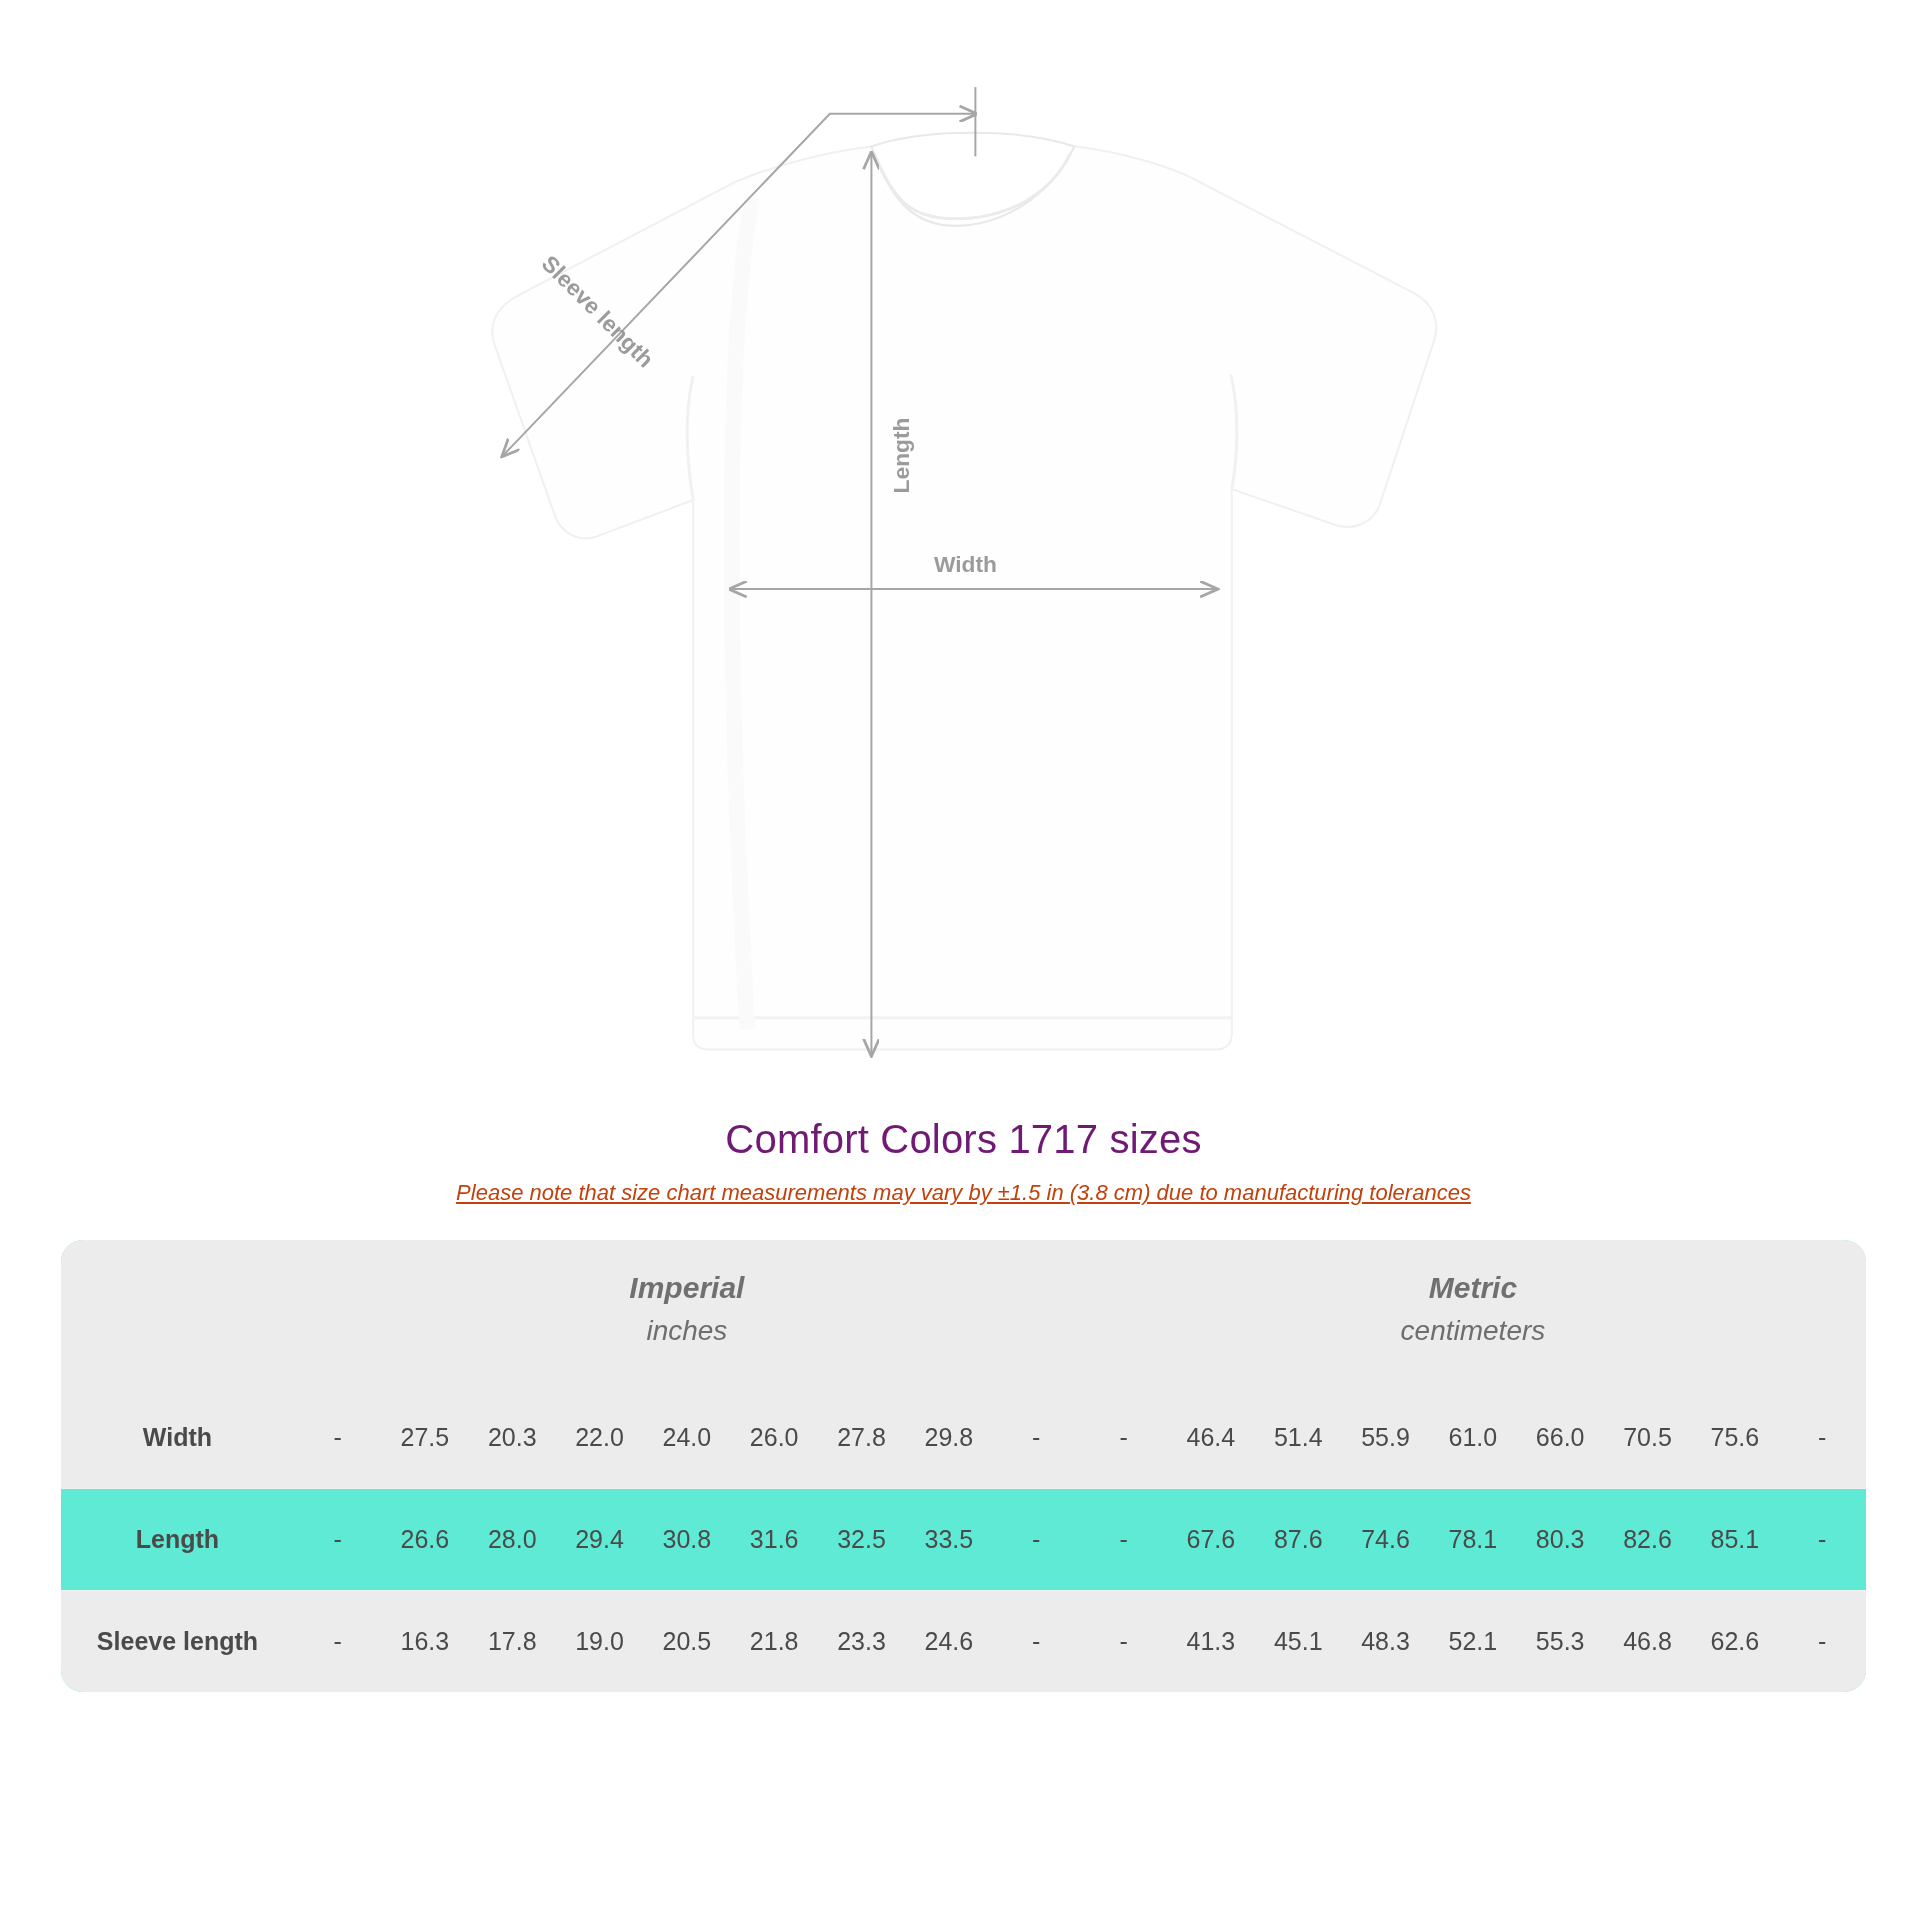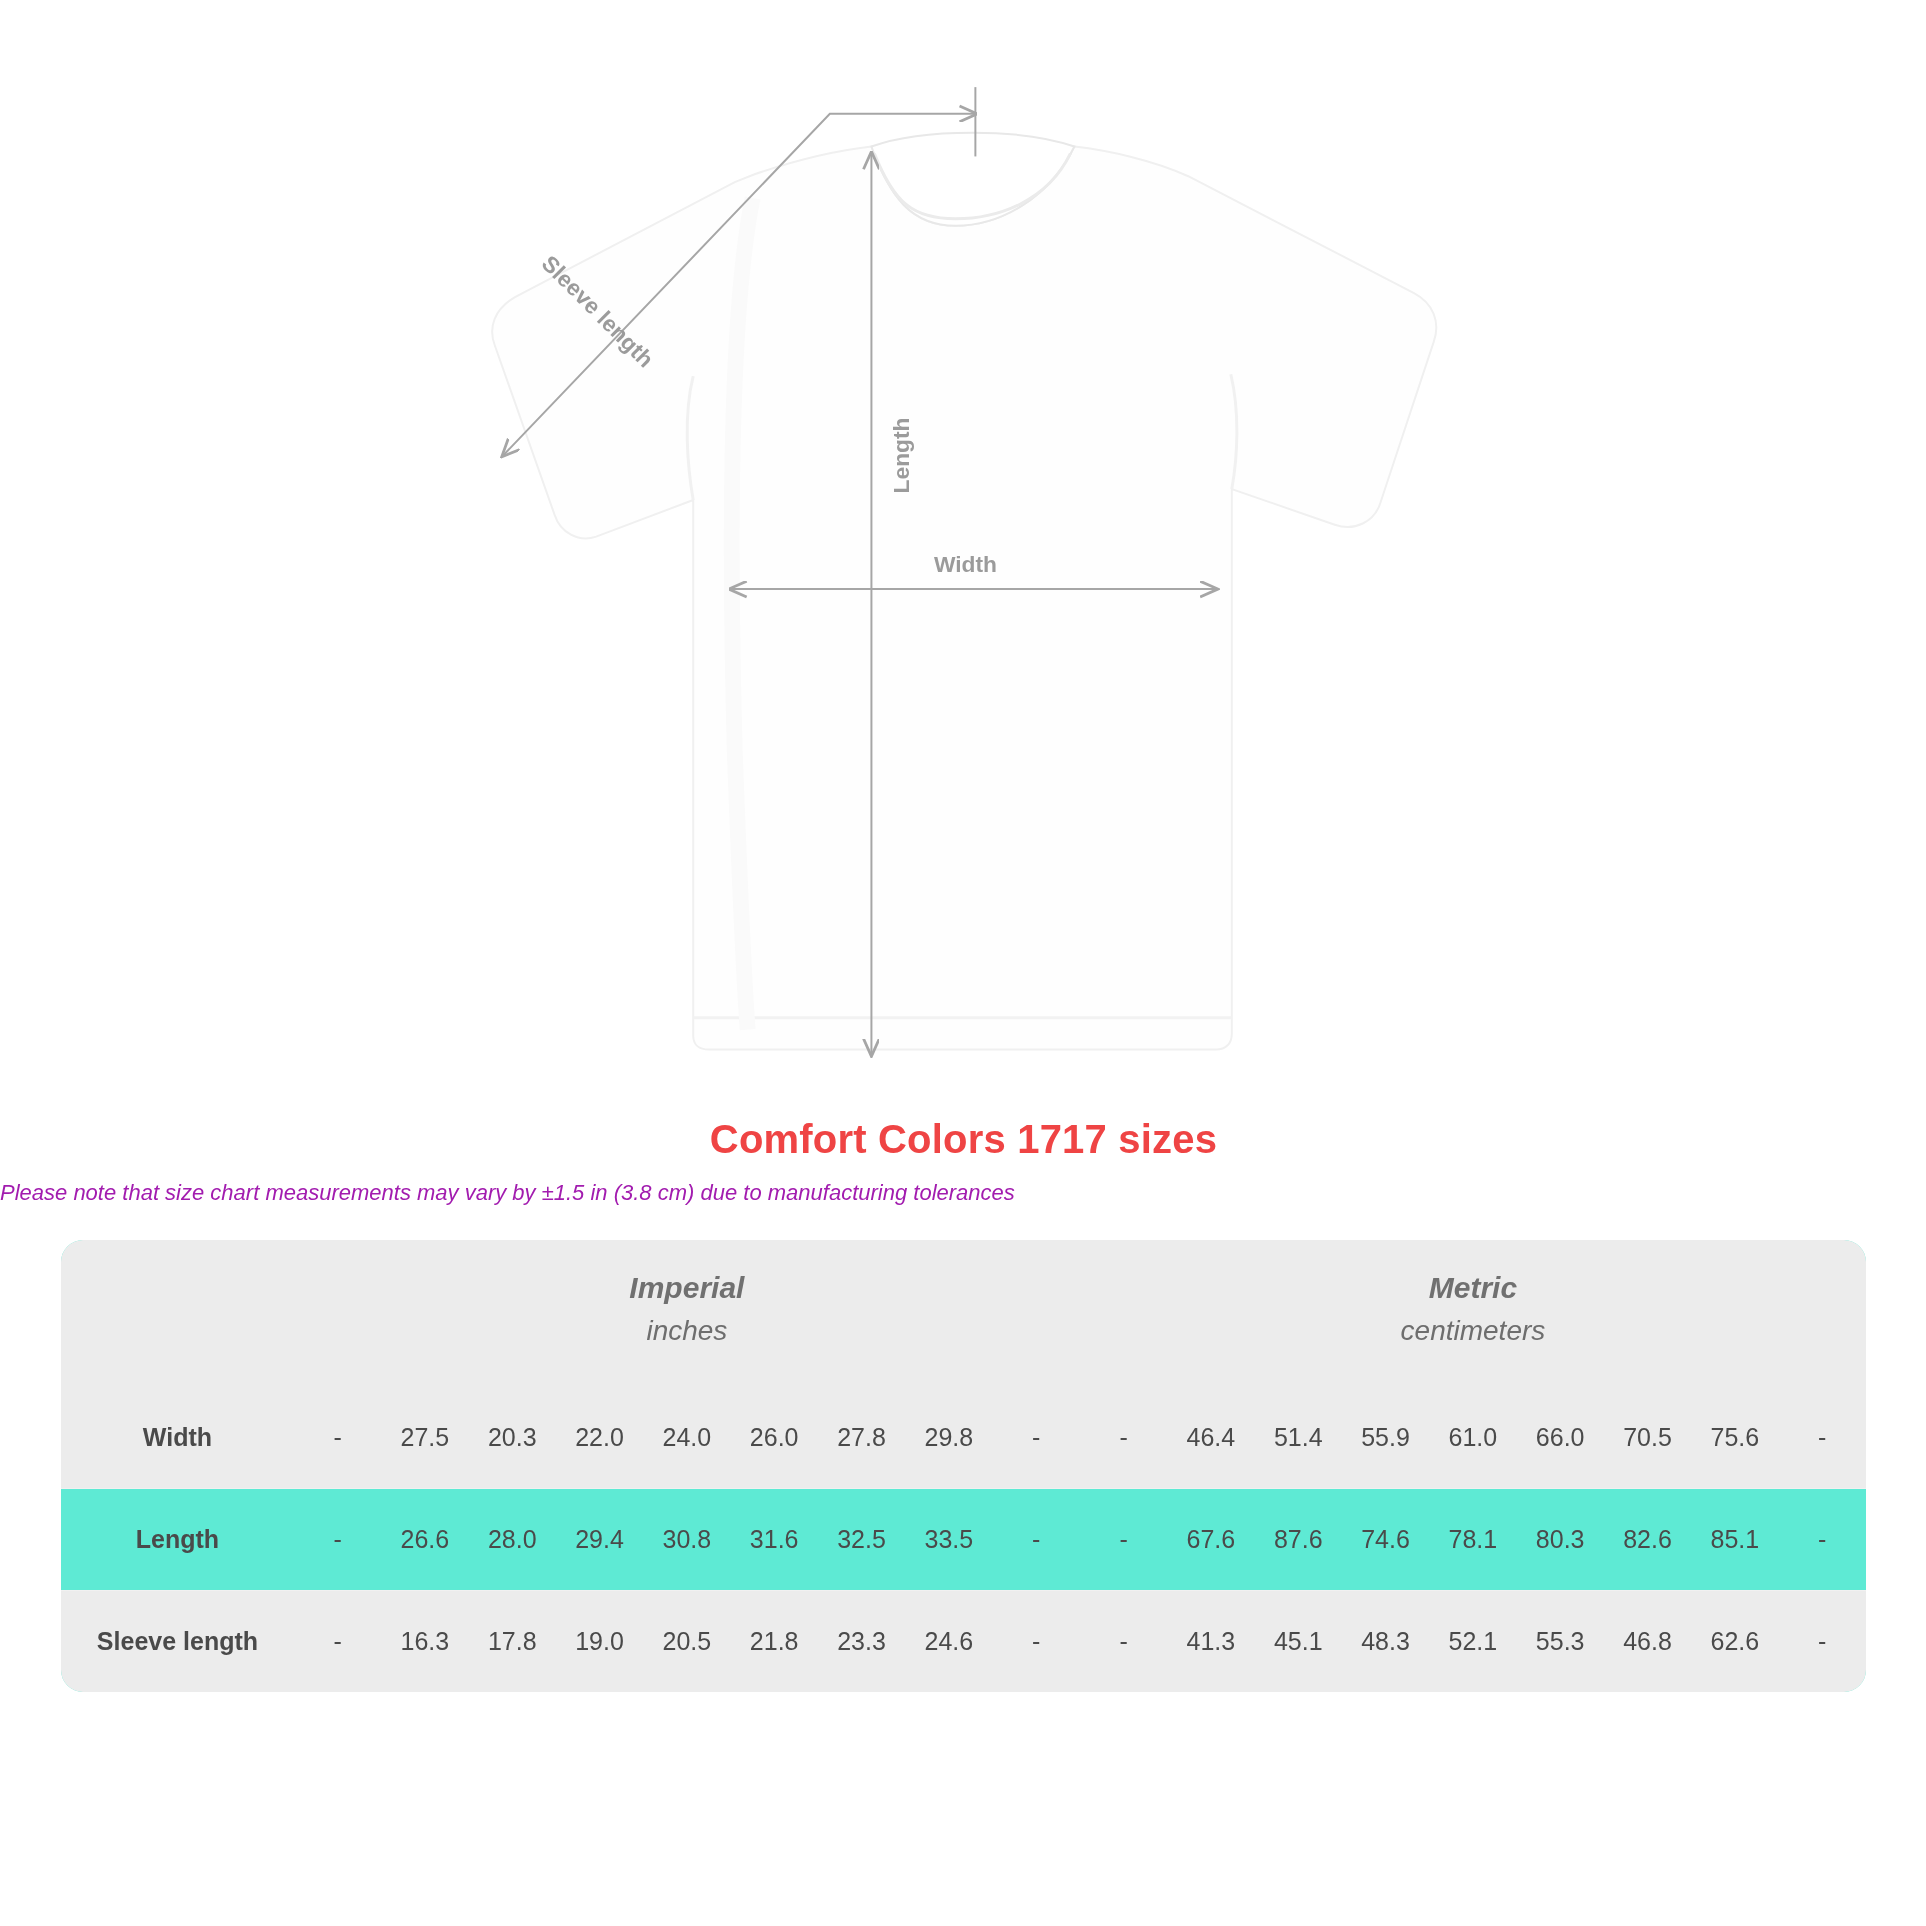--- a/index.html
+++ b/index.html
@@ -28,31 +28,32 @@
     height: 1099px;
   }
   .illustration svg {
     display: block;
   }
 
   
   .chart-title {
     text-align: center;
     font-size: 40px;
-    font-weight: bold;
-    color: #ef4444;
+    font-weight: normal;
+    color: #701a75;
     margin: 18px 0 0 0;
     letter-spacing: 0.2px;
   }
   .chart-subtitle {
-    text-align: left;
+    text-align: center;
     font-size: 22px;
     font-style: italic;
-    color: #a21caf;
+    color: #c2410c;
     margin: 18px 0 0 0;
+    text-decoration: underline;
   }
 
   
   .table-wrap {
     margin: 34px 61px 0 61px;
     border-radius: 22px;
     overflow: hidden;
     background: #5eead4;
   }
   table.size-table {

